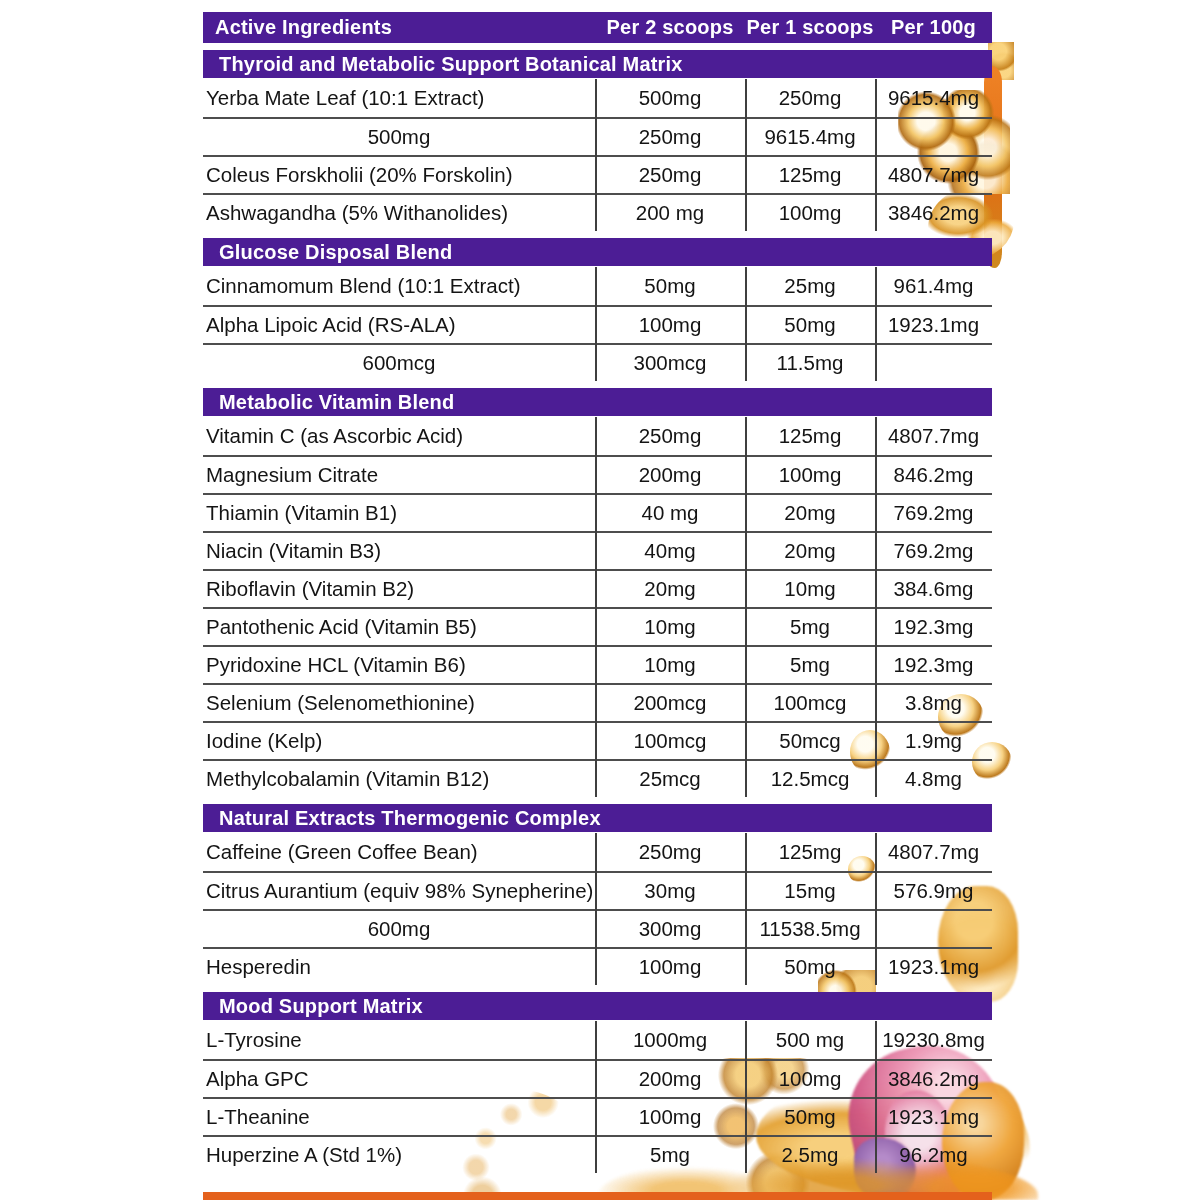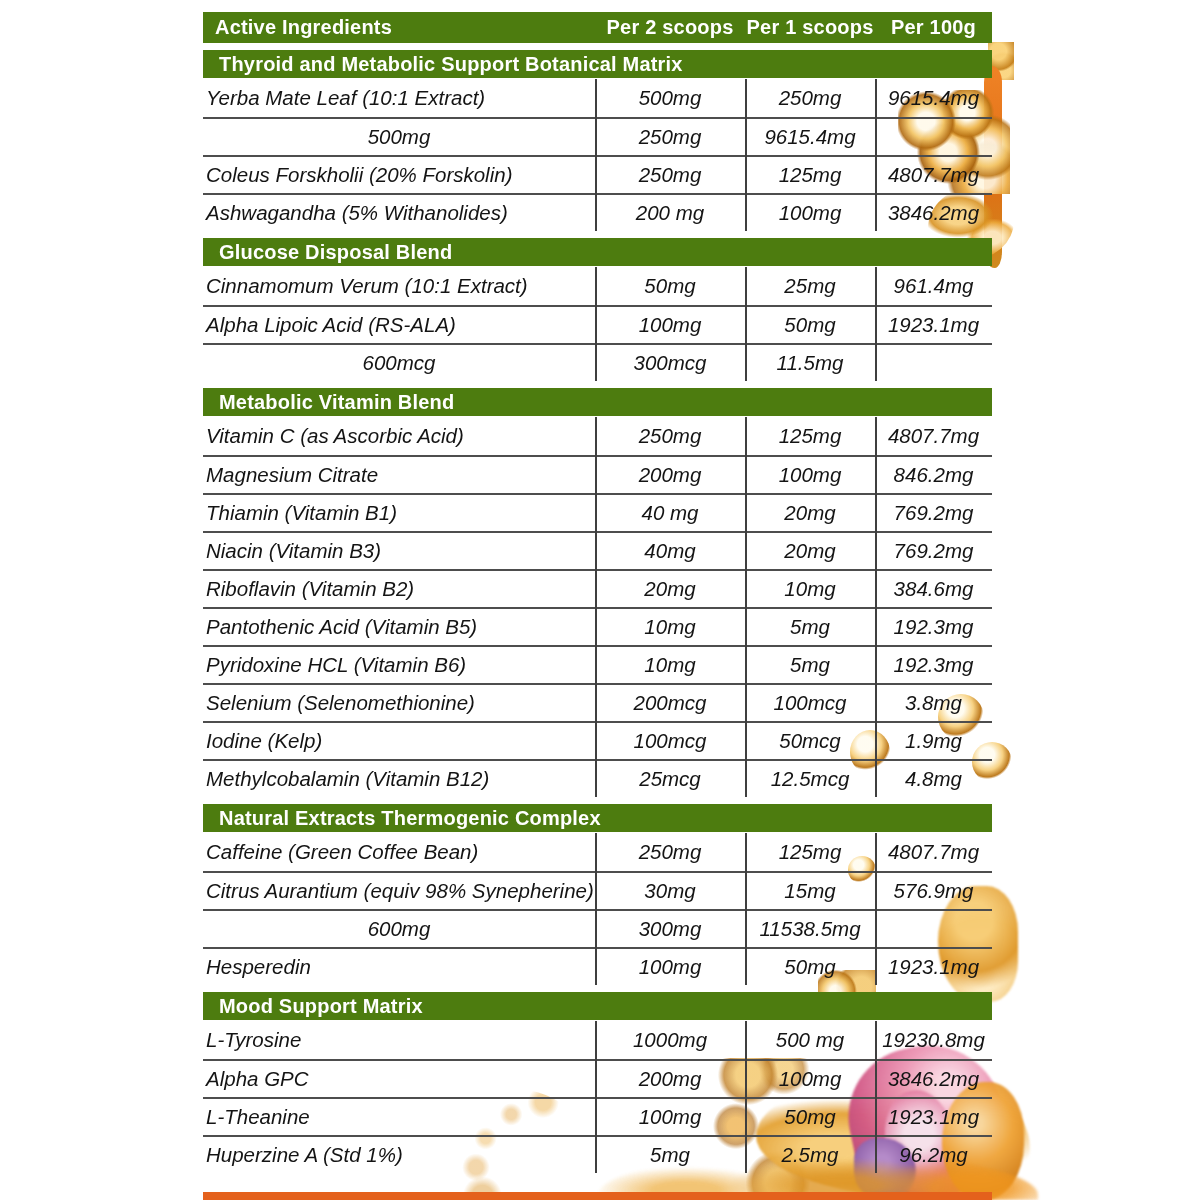--- a/index.html
+++ b/index.html
@@ -3,34 +3,34 @@
 <meta charset="utf-8">
 <style>
   html,body{margin:0;padding:0;background:#ffffff;}
   #canvas{
     position:relative;width:1200px;height:1200px;background:#ffffff;overflow:hidden;
     font-family:"Liberation Sans", sans-serif;
   }
   
   #ingredients-table{position:absolute;left:203px;top:12px;width:789px;z-index:2;}
   .bar{
-    background:#4d7c0f;color:#ffffff;font-weight:bold;font-size:20px;
+    background:#4c1d95;color:#ffffff;font-weight:bold;font-size:20px;
     letter-spacing:.2px;
   }
   .header-bar{
     display:grid;grid-template-columns:392px 150px 130px 117px;
     height:31px;align-items:center;
   }
   .header-bar .c0{padding-left:12px;}
   .header-bar .cv{text-align:center;}
   .section-bar{
     height:28px;display:flex;align-items:center;padding-left:16px;
     margin-top:7px;margin-bottom:1px;box-sizing:border-box;
   }
-  .rows{position:relative;font-style:italic;}
+  .rows{position:relative;}
   .vline{position:absolute;top:0;bottom:0;width:2px;background:#3f3f3f;}
   .vl1{left:392px;} .vl2{left:542px;} .vl3{left:672px;}
   .row{
     display:grid;grid-template-columns:392px 150px 130px 117px;
     height:38px;align-items:center;font-size:20.5px;color:#141414;
     box-sizing:border-box;
   }
   .row:not(:first-child){border-top:2px solid #4d4d4d;}
   .cell-name{padding-left:3px;white-space:nowrap;}
   .cell-val{text-align:center;white-space:nowrap;}
@@ -173,21 +173,21 @@
           <div class="cell-val">100mg</div>
           <div class="cell-val">3846.2mg</div>
         </div>
         <div class="vline vl1"></div>
         <div class="vline vl2"></div>
         <div class="vline vl3"></div>
       </div>
       <div class="bar section-bar">Glucose Disposal Blend</div>
       <div class="rows">
         <div class="row">
-          <div class="cell-name">Cinnamomum Verum (10:1 Extract)</div>
+          <div class="cell-name">Cinnamomum Blend (10:1 Extract)</div>
           <div class="cell-val">50mg</div>
           <div class="cell-val">25mg</div>
           <div class="cell-val">961.4mg</div>
         </div>
         <div class="row">
           <div class="cell-name">Alpha Lipoic Acid (RS-ALA)</div>
           <div class="cell-val">100mg</div>
           <div class="cell-val">50mg</div>
           <div class="cell-val">1923.1mg</div>
         </div>

